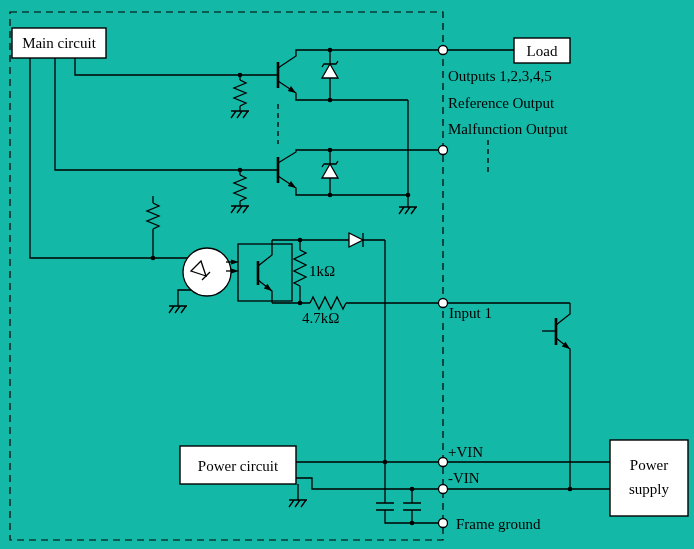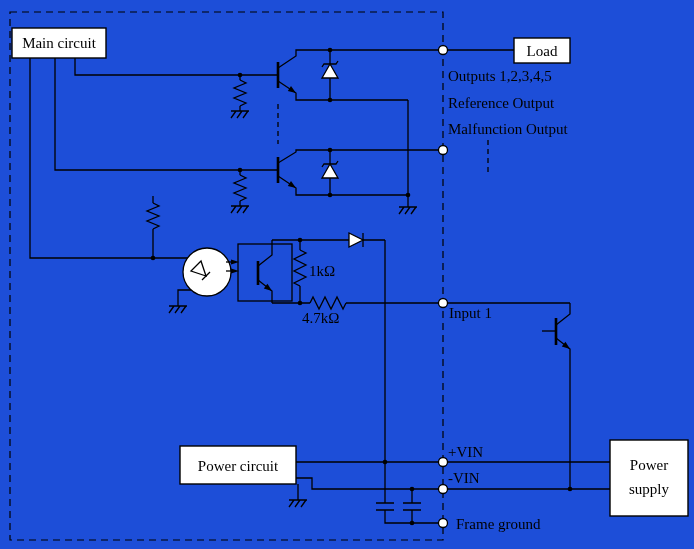--- a/index.html
+++ b/index.html
@@ -1,16 +1,16 @@
 <!DOCTYPE html>
 <html><head>
 <meta charset="utf-8">
 <style>
   html,body{margin:0;padding:0;background:#ffffff;}
-  .stage{position:relative;width:694px;height:549px;background:#1d4ed8;overflow:hidden;}
+  .stage{position:relative;width:694px;height:549px;background:#14b8a6;overflow:hidden;}
   svg{display:block;}
   svg text{font-family:"Liberation Serif","DejaVu Serif",serif;font-size:15px;fill:#000;}
   svg text.boxlabel{font-size:15px;}
   .wire{stroke:#000;stroke-width:1.3;fill:none;}
   .thick{stroke:#000;stroke-width:2.6;fill:none;}
   .sym{stroke:#000;stroke-width:1.3;fill:#ffffff;}
   .fillb{fill:#000;stroke:none;}
   .dash{stroke:#000;stroke-width:1.2;fill:none;stroke-dasharray:7,5;}
   .dash2{stroke:#000;stroke-width:1.3;fill:none;stroke-dasharray:5,4;}
   .box{fill:#ffffff;stroke:#000;stroke-width:1.4;}

